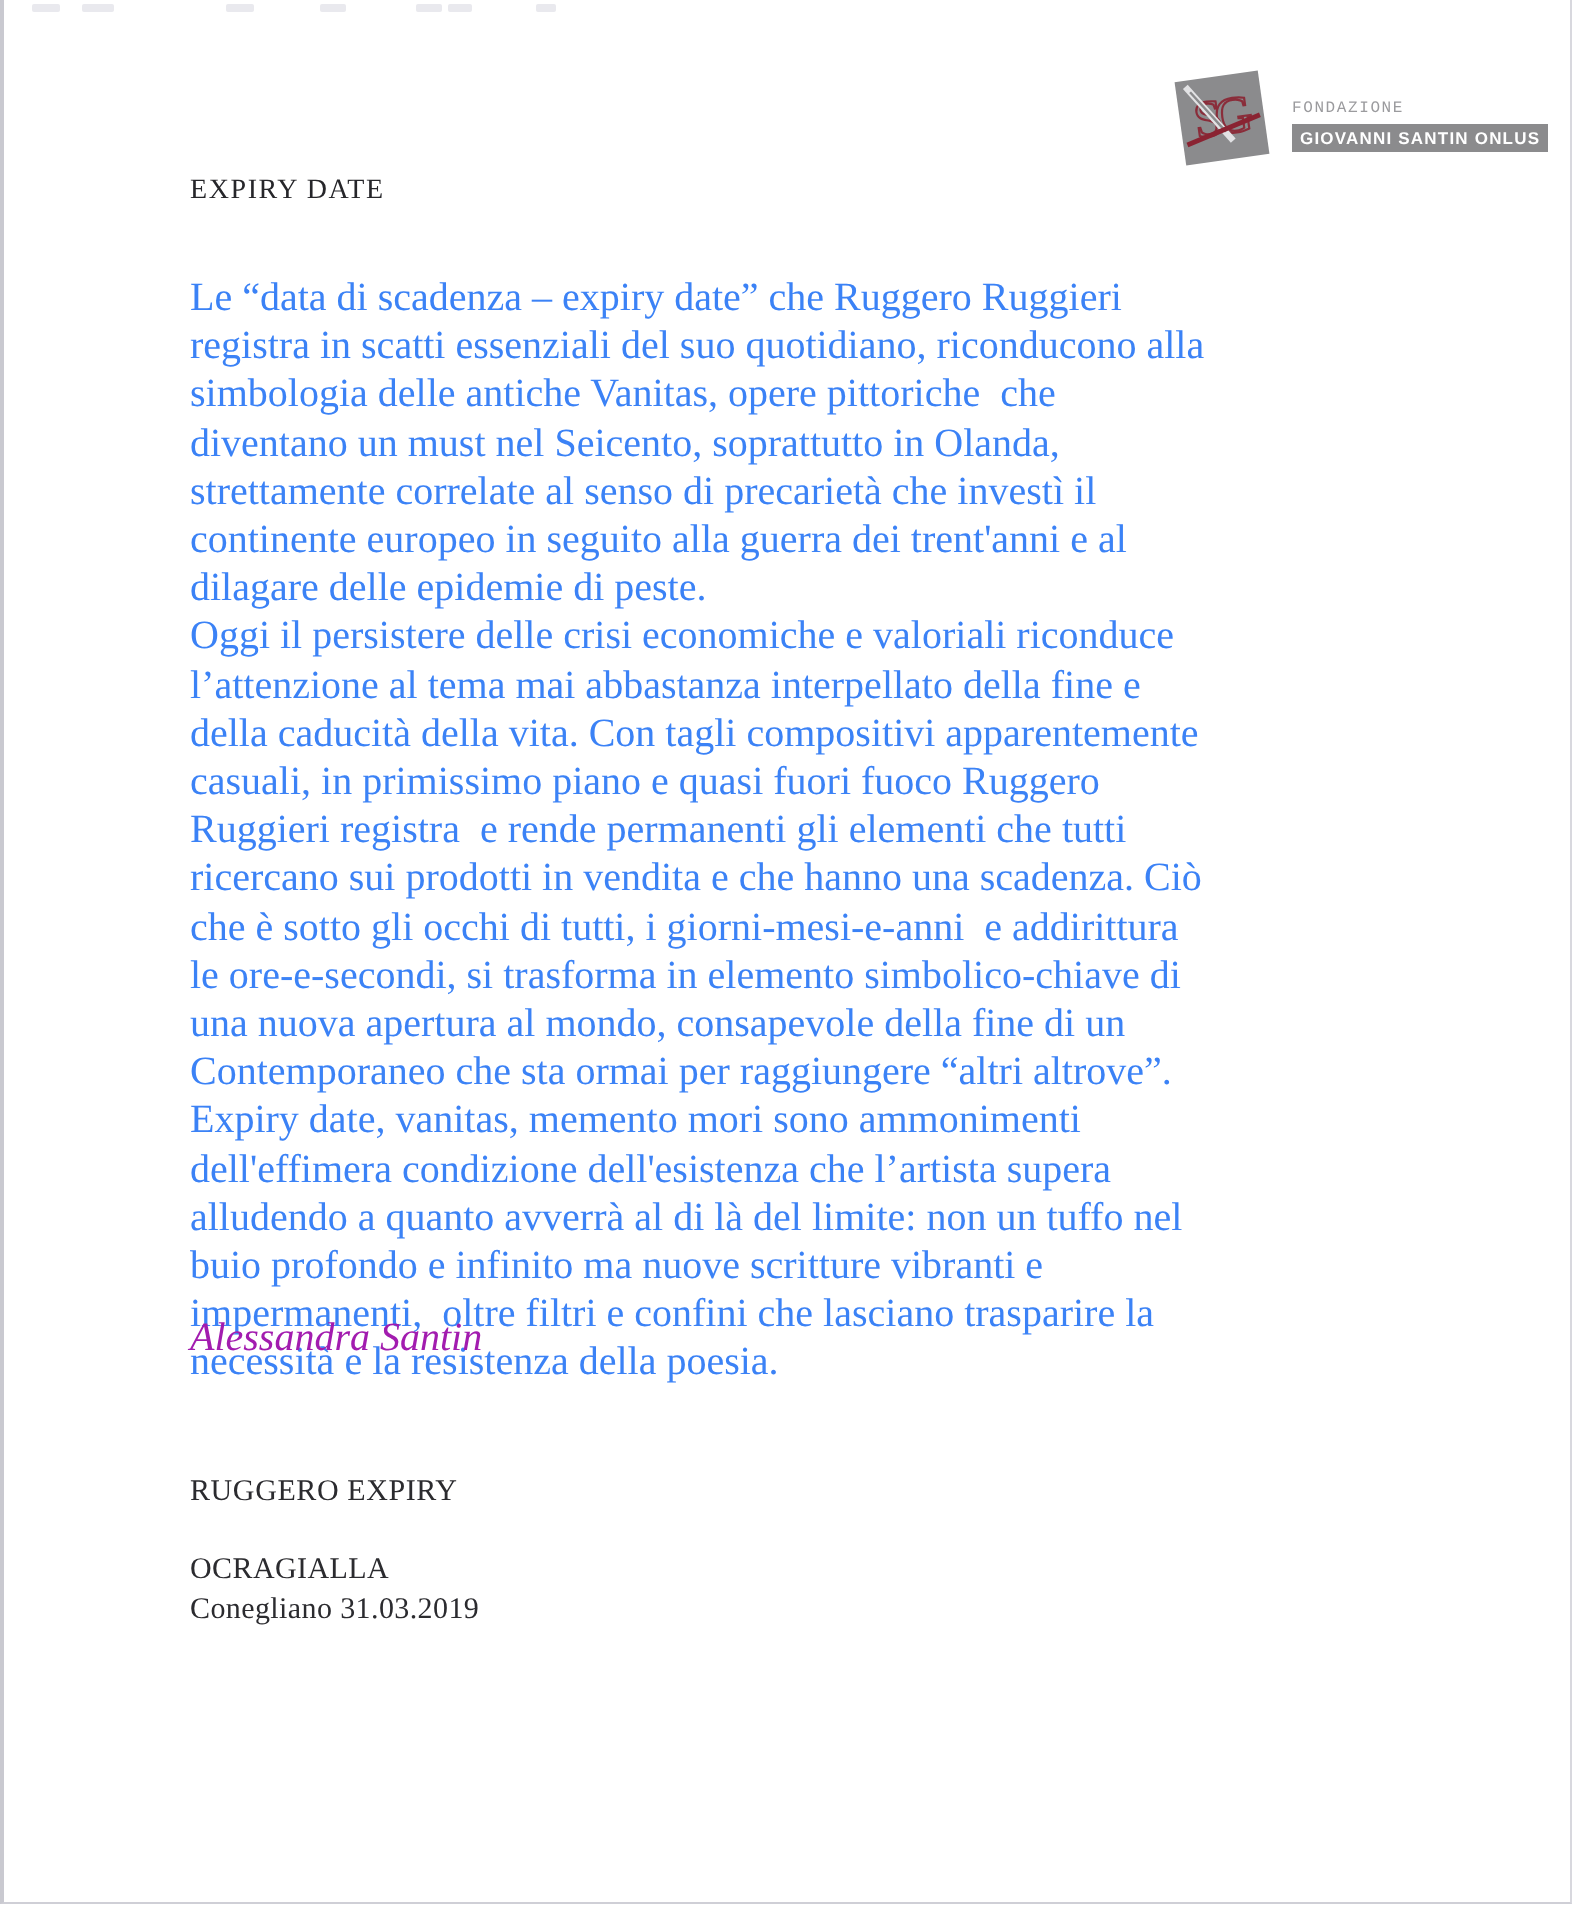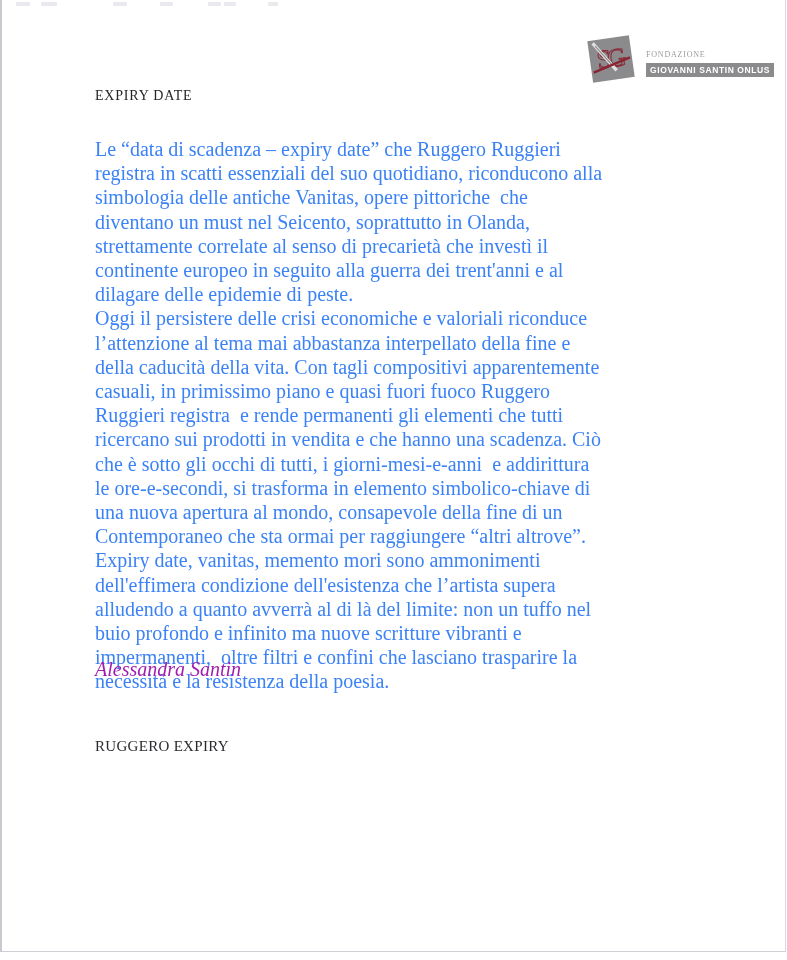--- a/index.html
+++ b/index.html
@@ -54,21 +54,21 @@
   .logo-mark {
     width: 58px;
     height: 58px;
     flex: 0 0 auto;
   }
   .logo-text {
     margin-left: 6px;
     padding-top: 20px;
   }
   .logo-org-type {
-    font-family: Liberation Serif, serif;
+    font-family: Liberation Mono, monospace;
     font-size: 8px;
     letter-spacing: 0.8px;
     color: #9b9b9e;
   }
   .logo-org-name {
     display: inline-block;
     margin-top: 3px;
     padding: 2px 4px 2px 4px;
     background: #8b8b8d;
     color: #ffffff;
@@ -181,14 +181,18 @@
 Expiry date, vanitas, memento mori sono ammonimenti
 dell'effimera condizione dell'esistenza che l’artista supera
 alludendo a quanto avverrà al di là del limite: non un tuffo nel
 buio profondo e infinito ma nuove scritture vibranti e
 impermanenti,  oltre filtri e confini che lasciano trasparire la
 necessità e la resistenza della poesia.</div>
 
   <div class="doc-author">Alessandra Santin</div>
 
   <div class="signoff-artist">RUGGERO EXPIRY</div>
+  <div class="signoff-block">
+    <div>OCRAGIALLA</div>
+    <div>Conegliano 31.03.2019</div>
+  </div>
 
 </div>
 
 </body></html>

